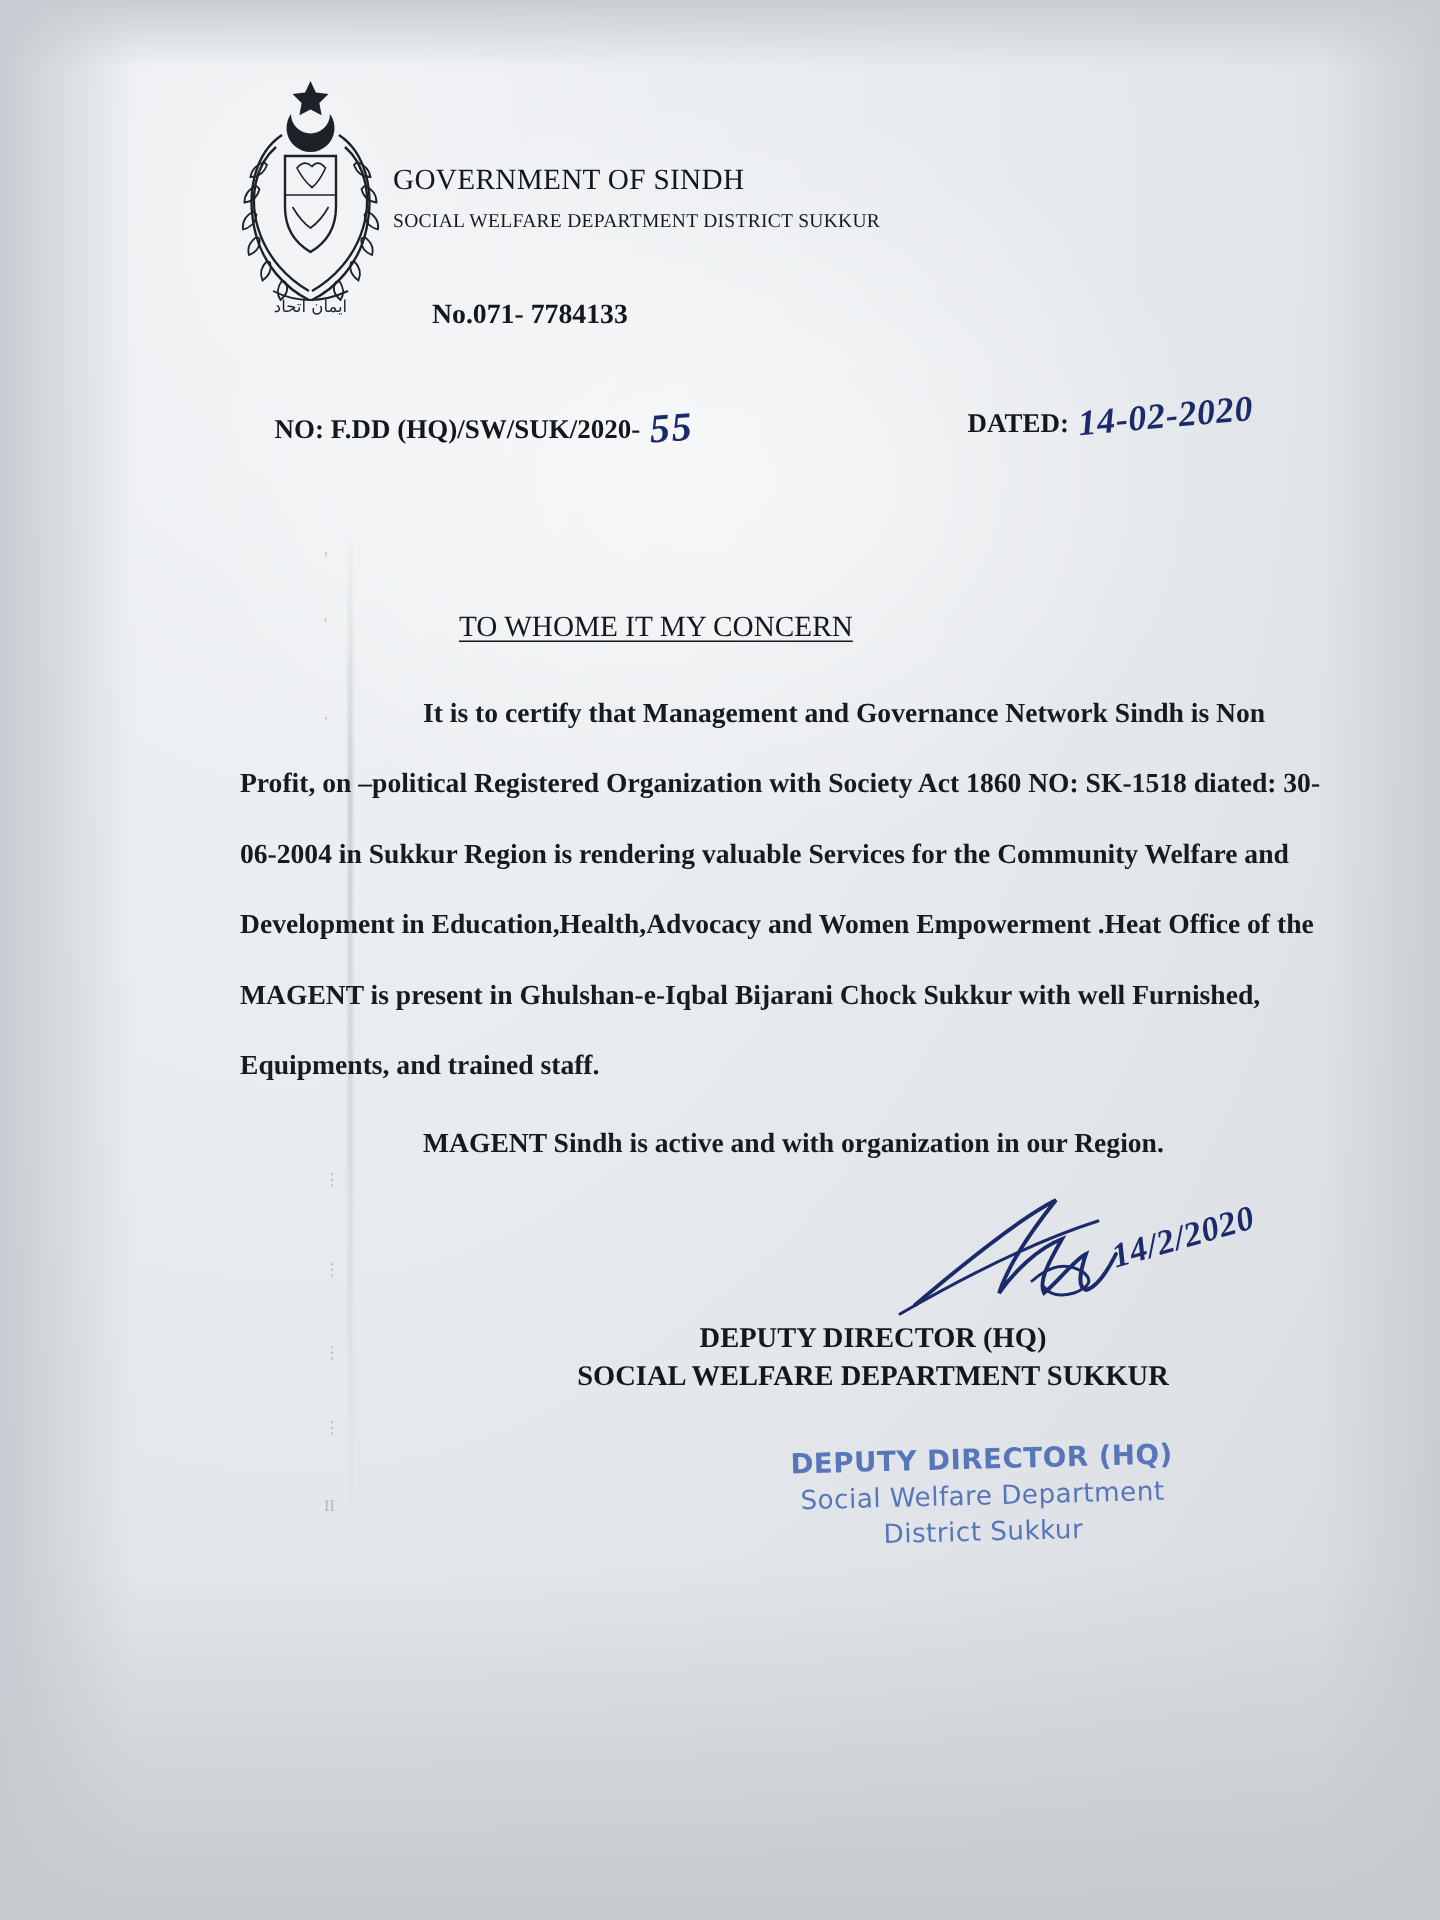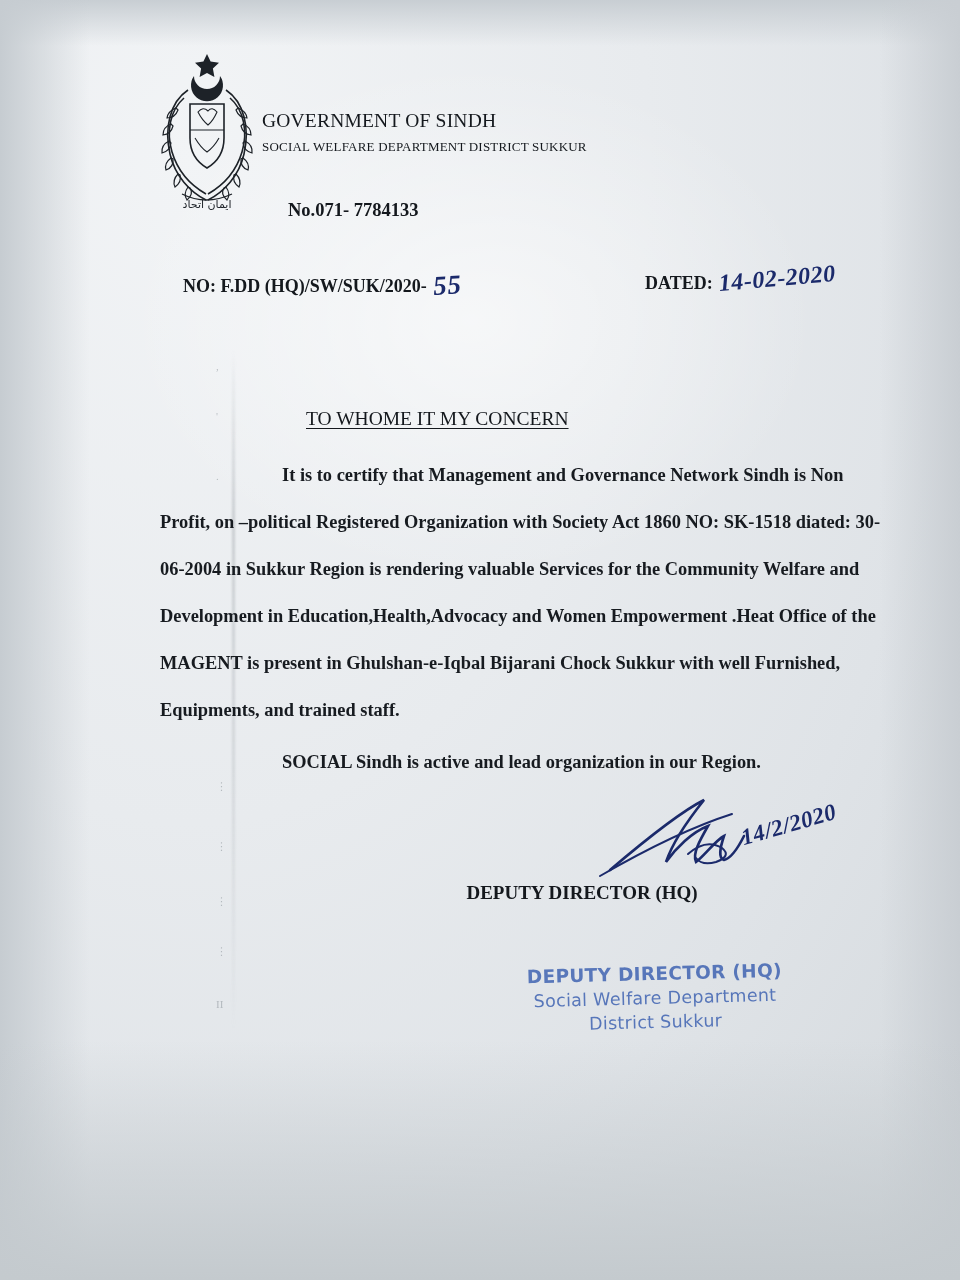--- a/index.html
+++ b/index.html
@@ -302,33 +302,34 @@
   <div class="dated">
     <span>DATED:</span><span class="dated-hand">14-02-2020</span>
   </div>
 
   <div class="subject">TO WHOME IT MY CONCERN</div>
 
   <div class="body-text">
     <p class="indent">It is to certify that Management and Governance Network Sindh is Non Profit, on –political Registered Organization with Society Act 1860 NO: SK-1518 diated: 30-06-2004 in Sukkur Region is rendering valuable Services for the Community Welfare and Development in Education,Health,Advocacy and Women Empowerment .Heat Office of the MAGENT  is present in Ghulshan-e-Iqbal Bijarani Chock Sukkur with well Furnished, Equipments, and trained staff.</p>
   </div>
 
-  <div class="closing">SOCIAL Sindh is active and lead organization in our Region.</div>
+  <div class="closing">MAGENT Sindh is active and with organization in our Region.</div>
 
   <div class="sig-ink">
     <svg width="230" height="92" viewBox="0 0 230 92" fill="none" stroke="#1b2a6b" stroke-width="2.6" stroke-linecap="round">
       <path d="M18 78 C58 44 92 18 112 8 C96 28 80 52 74 70 C84 56 100 40 116 34 C108 48 100 62 104 70 C112 64 124 48 132 44 C128 56 126 66 132 68 C140 66 148 52 152 44"></path>
       <path d="M8 84 C46 62 96 36 140 22" stroke-width="2"></path>
       <path d="M96 62 q18 -16 34 -6 q10 8 -6 14 q-14 4 -20 -4" stroke-width="2"></path>
     </svg>
   </div>
   <div class="sig-date">14/2/2020</div>
 
   <div class="sig-block">
     <div>DEPUTY DIRECTOR (HQ)</div>
+    <div>SOCIAL WELFARE DEPARTMENT SUKKUR</div>
   </div>
 
   <div class="stamp">
     <div class="s1">DEPUTY DIRECTOR (HQ)</div>
     <div class="s2">Social Welfare Department</div>
     <div class="s3">District Sukkur</div>
   </div>
 
   <div class="margin-marks">
     <span style="top:10px">,</span>

